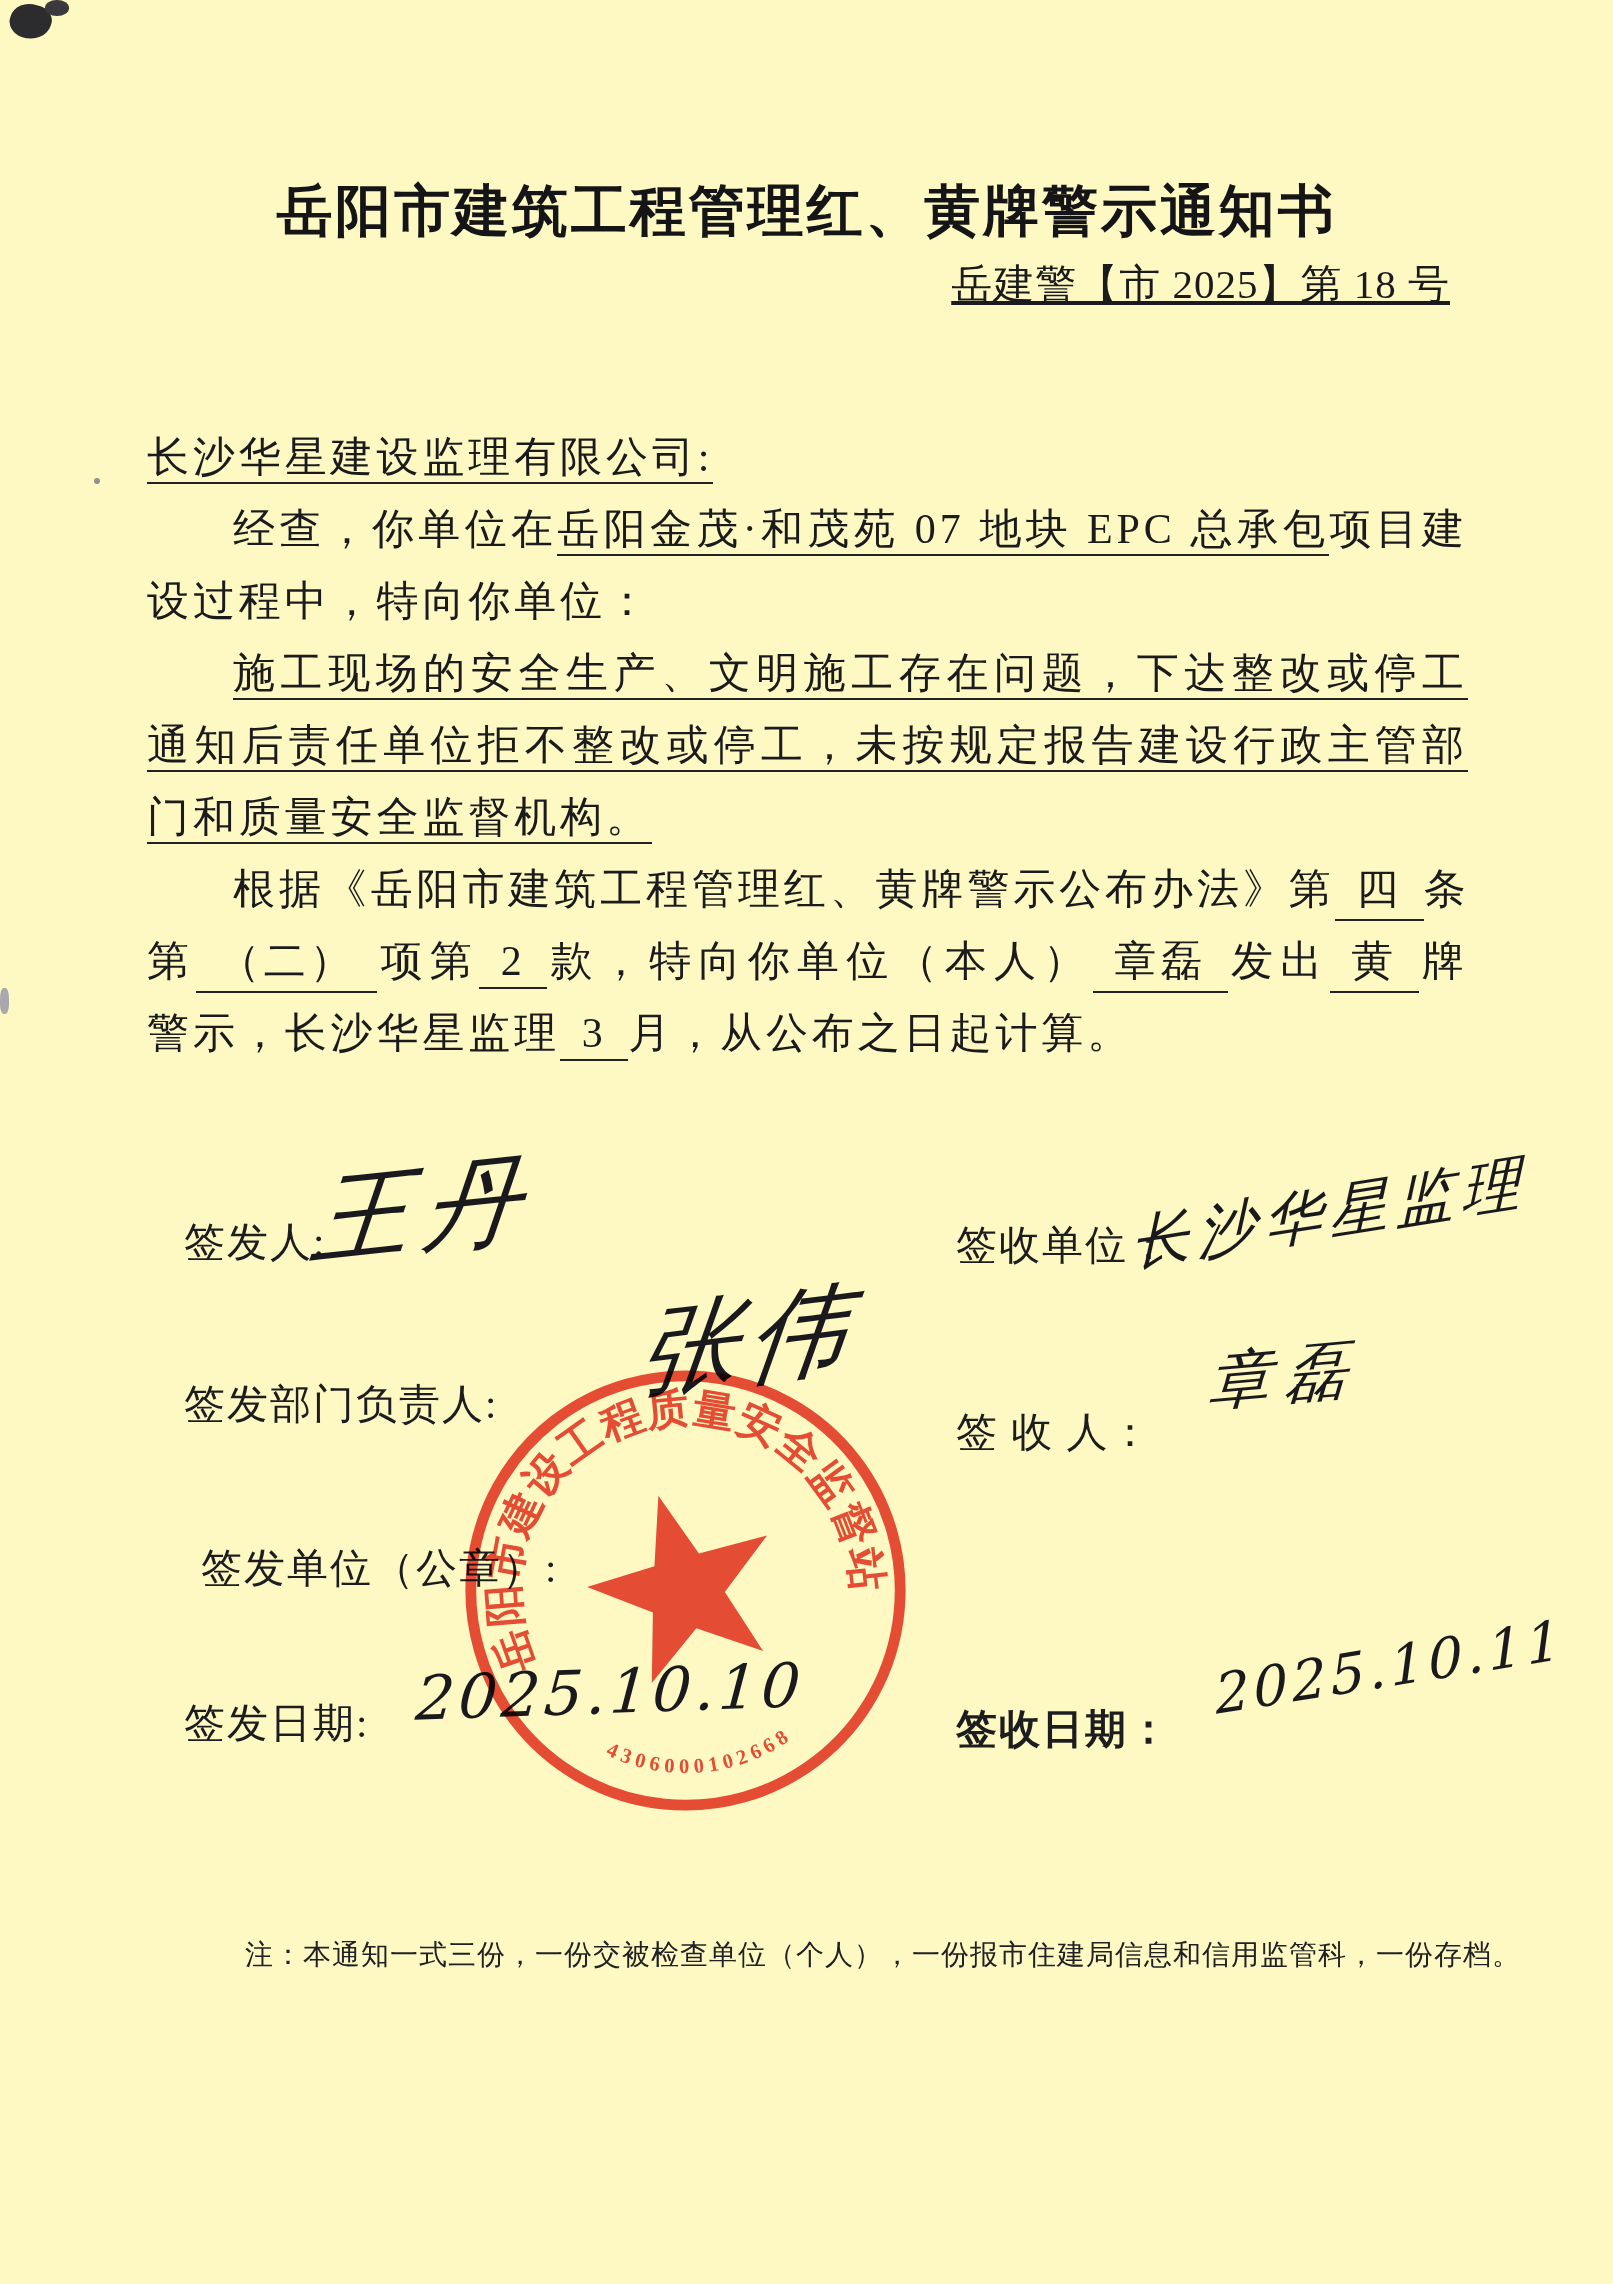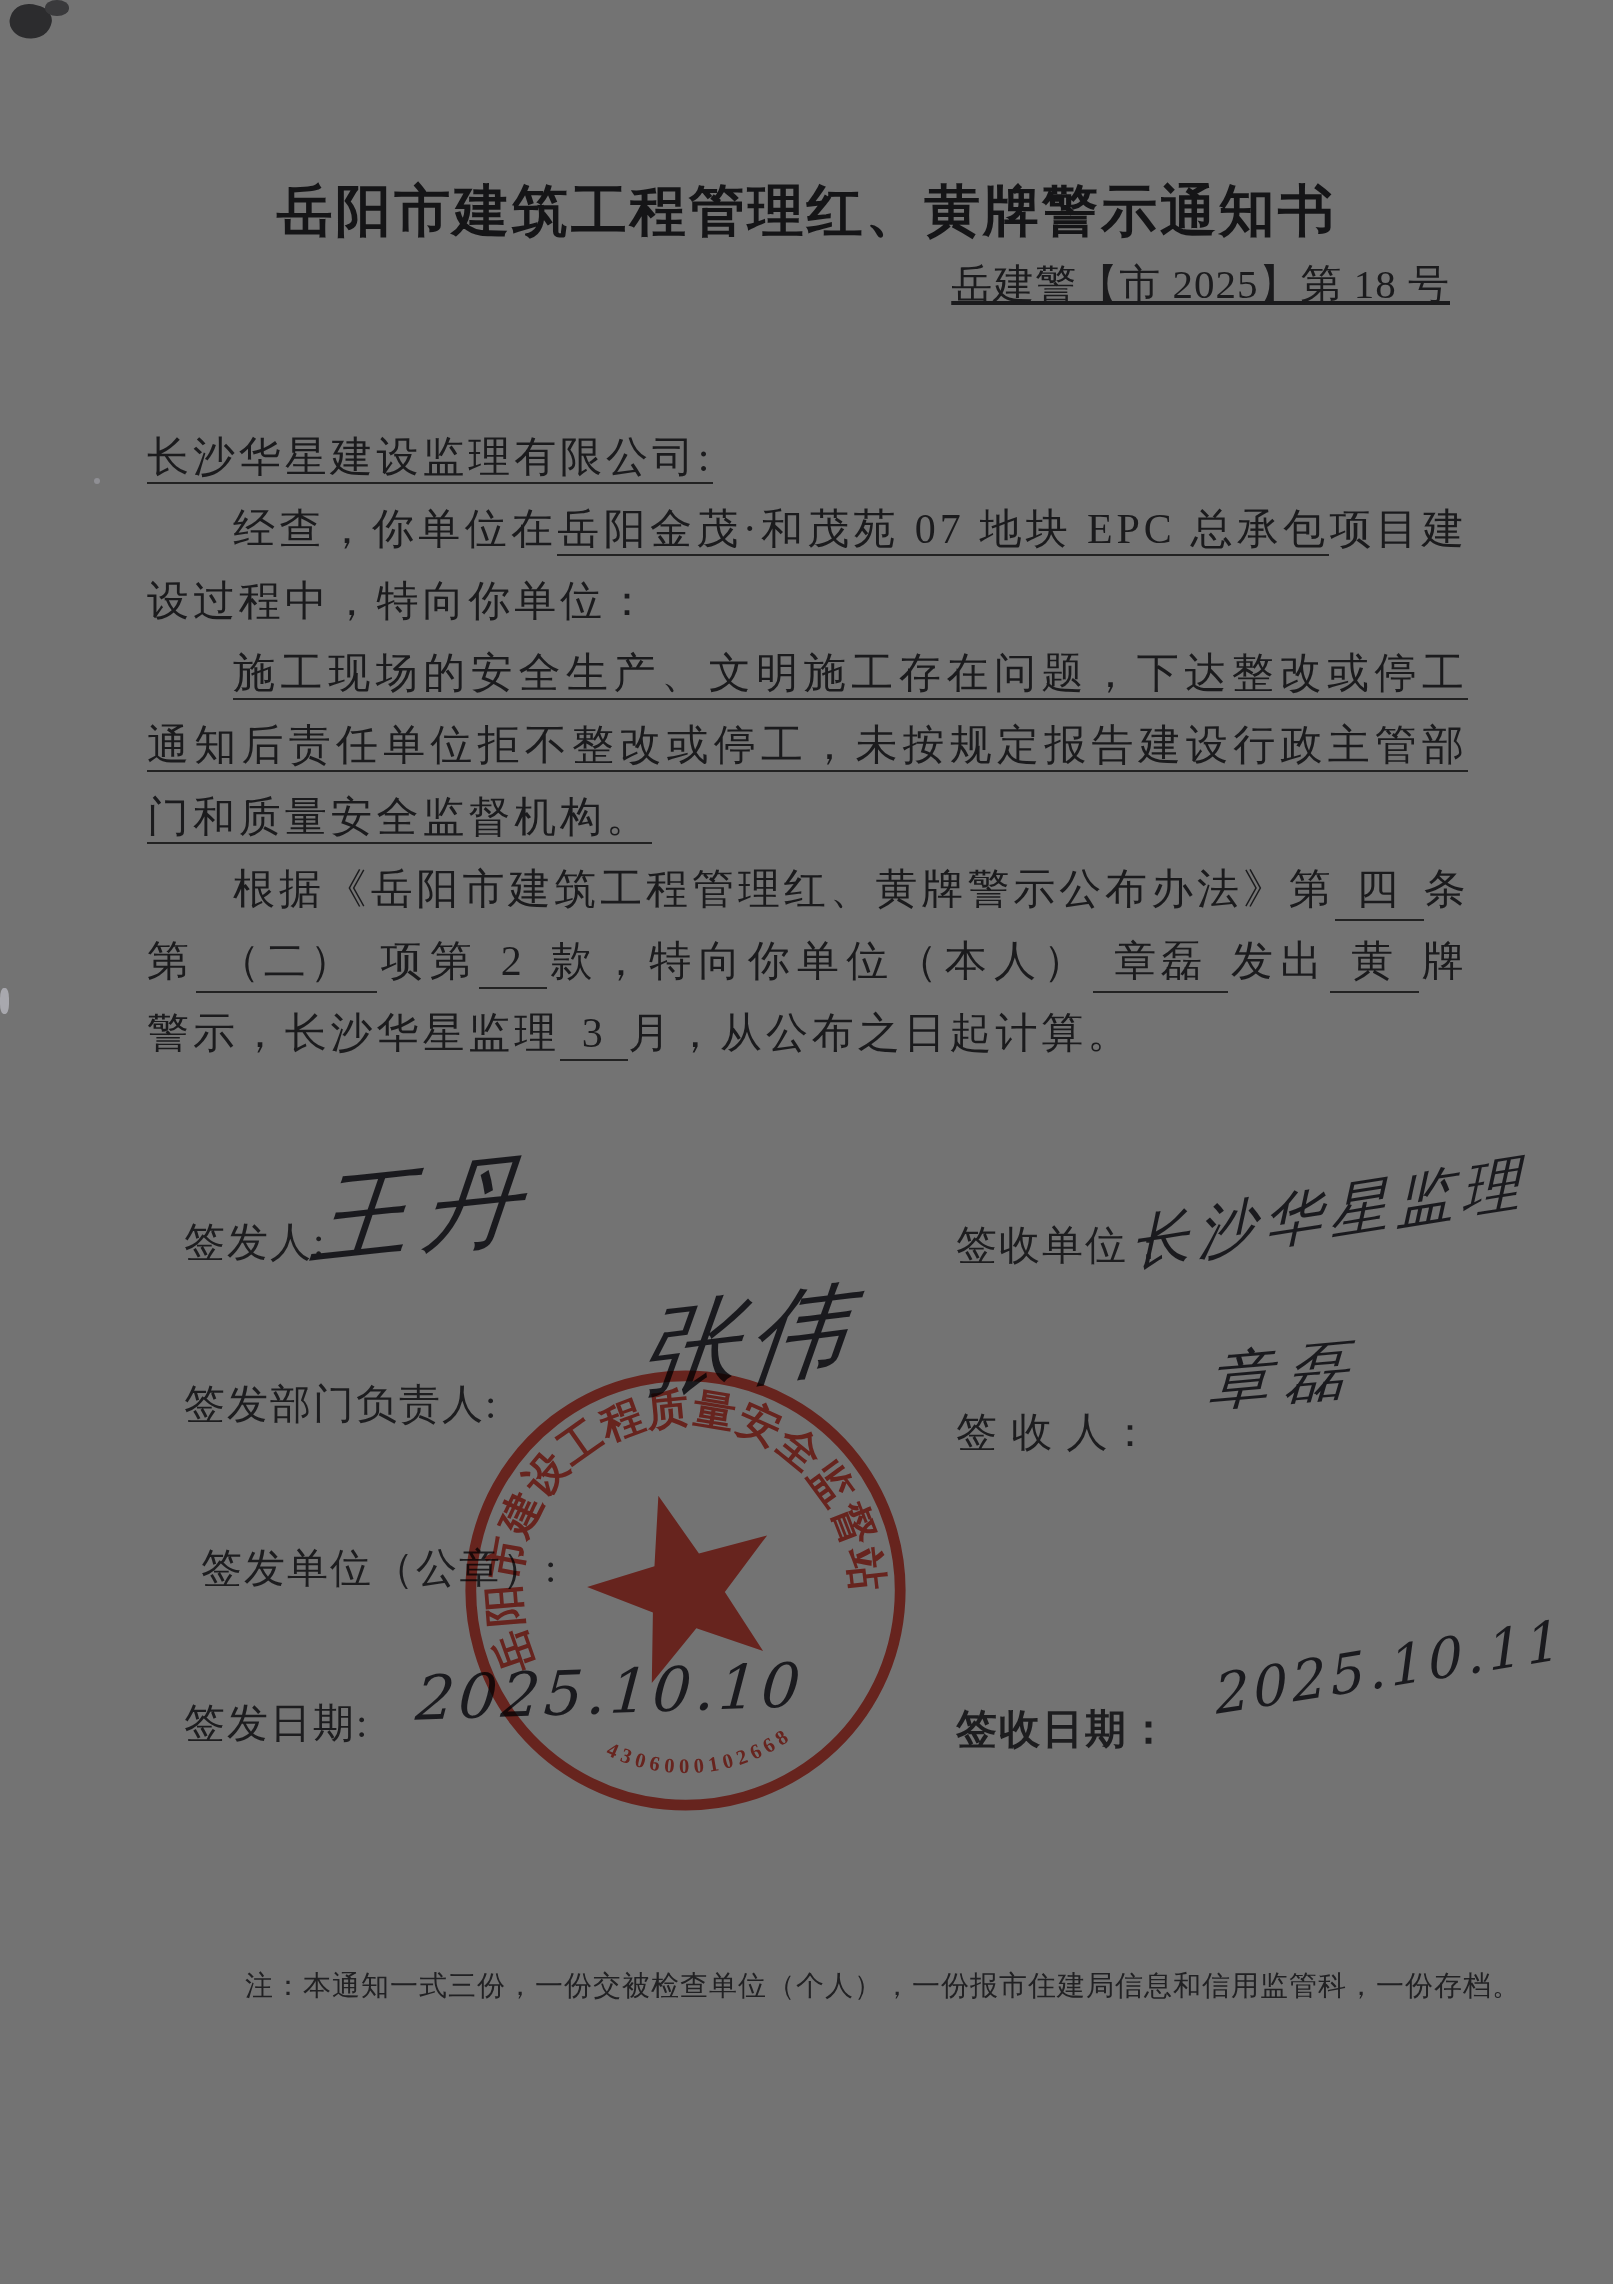--- a/index.html
+++ b/index.html
@@ -1,19 +1,19 @@
 <!DOCTYPE html>
 <html style="--seal-color: #e23528;"><head>
 <meta charset="utf-8">
 <style>
   html,body{margin:0;padding:0;background:#e9e9ec;}
   .page{
     position:relative;
     width:1613px;height:2285px;
-    background:#737373;
+    background:#fef9c3;
     overflow:hidden;
     font-family:"Liberation Serif", serif;
     color:#1b1b1d;
   }
   
   .title{
     position:absolute;top:174px;left:0;width:100%;
     text-align:center;
     font-size:56px;font-weight:700;
     letter-spacing:2.9px;
@@ -65,21 +65,20 @@
     transform:rotate(-16deg);
     opacity:.88;
     mix-blend-mode:multiply;
   }
   .seal text{fill:var(--seal-color,#e23528);}
   
   .footnote{
     position:absolute;top:1936px;left:245px;width:1294px;
     font-size:28px;letter-spacing:1px;color:#212123;
     white-space:nowrap;
-    margin-top:31px;
   }
   
   .blob{position:absolute;background:#2c2c2e;}
   .blob.b1{left:9.8px;top:3.9px;width:41px;height:35px;border-radius:55% 40% 60% 45%;transform:rotate(18deg);}
   .blob.b2{left:45px;top:0;width:23.5px;height:15.7px;border-radius:50%;background:#3a3a3c;}
   .blob.b3{left:0;top:988px;width:8.8px;height:25.5px;background:#a8a8ae;border-radius:40%;}
   .blob.b4{left:94px;top:478px;width:5.9px;height:5.9px;background:#8f8f94;border-radius:50%;}
 </style>
 </head>
 <body>

